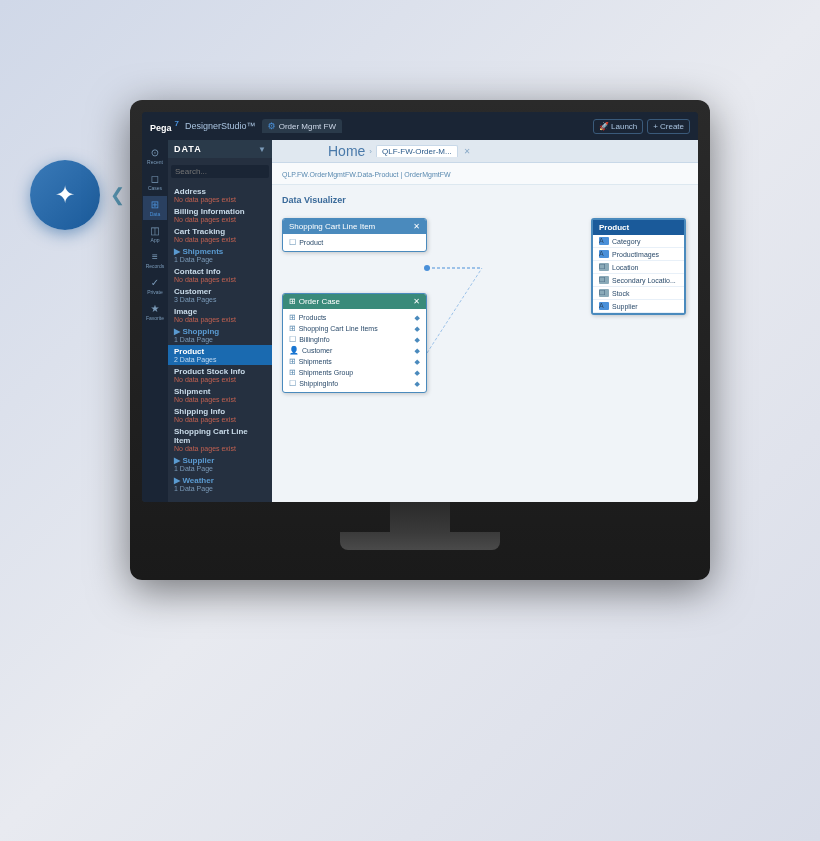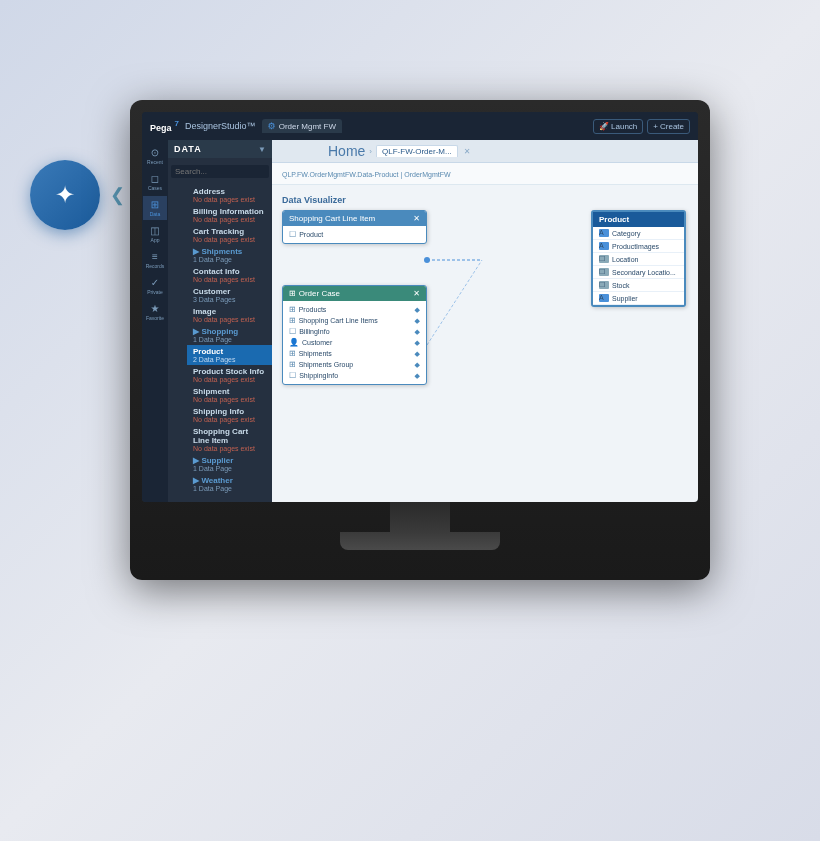--- a/index.html
+++ b/index.html
@@ -206,21 +206,20 @@
     }
 
     .sidebar-search-wrap {
       padding: 2px 3px;
     }
 
     .sidebar-items {
       flex: 1;
       overflow-y: auto;
       padding: 2px 0;
-      margin-left: 19px;
     }
 
     .sidebar-item {
       padding: 2px 6px;
       cursor: pointer;
     }
 
     .sidebar-item.active {
       background: #1a6ab0;
     }
@@ -305,20 +304,21 @@
       flex: 1;
       padding: 10px;
       position: relative;
       overflow: hidden;
     }
 
     .visualizer-title {
       color: #3a6a9a;
       font-size: 9px;
       font-weight: bold;
+      margin-bottom: 8px;
     }
 
     
     .viz-container {
       position: relative;
       width: 100%;
       height: 220px;
     }
 
     

